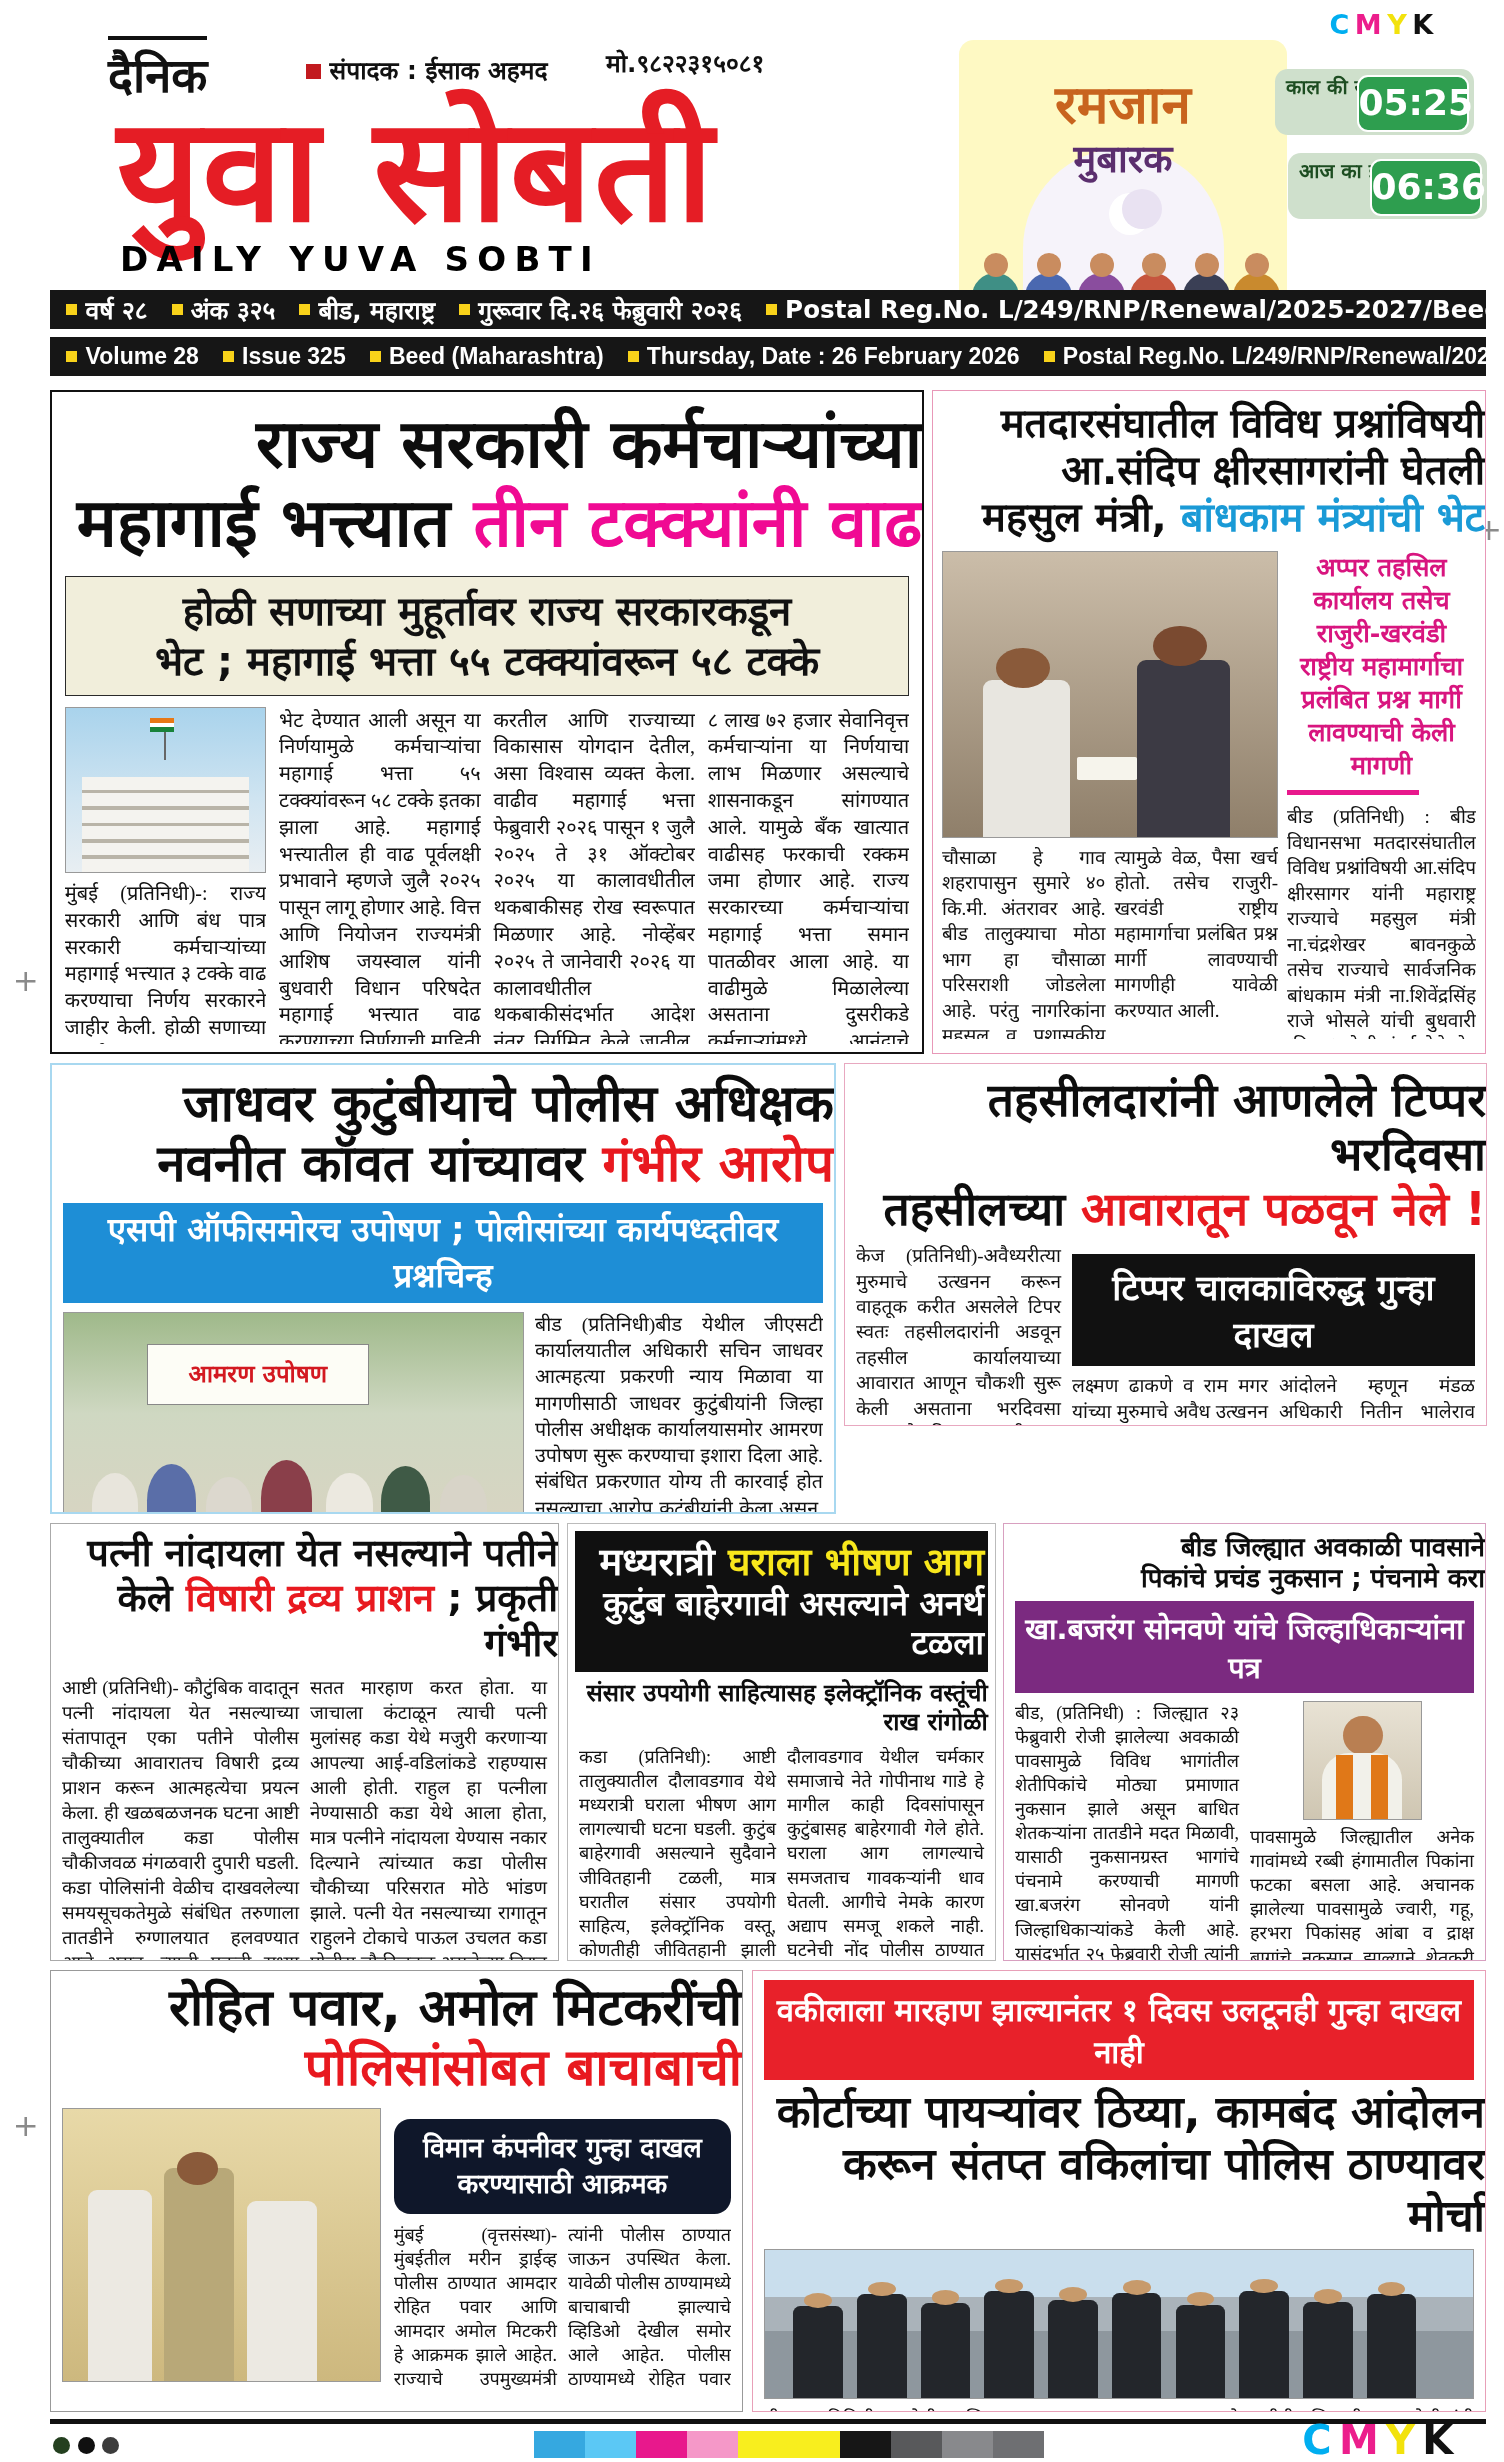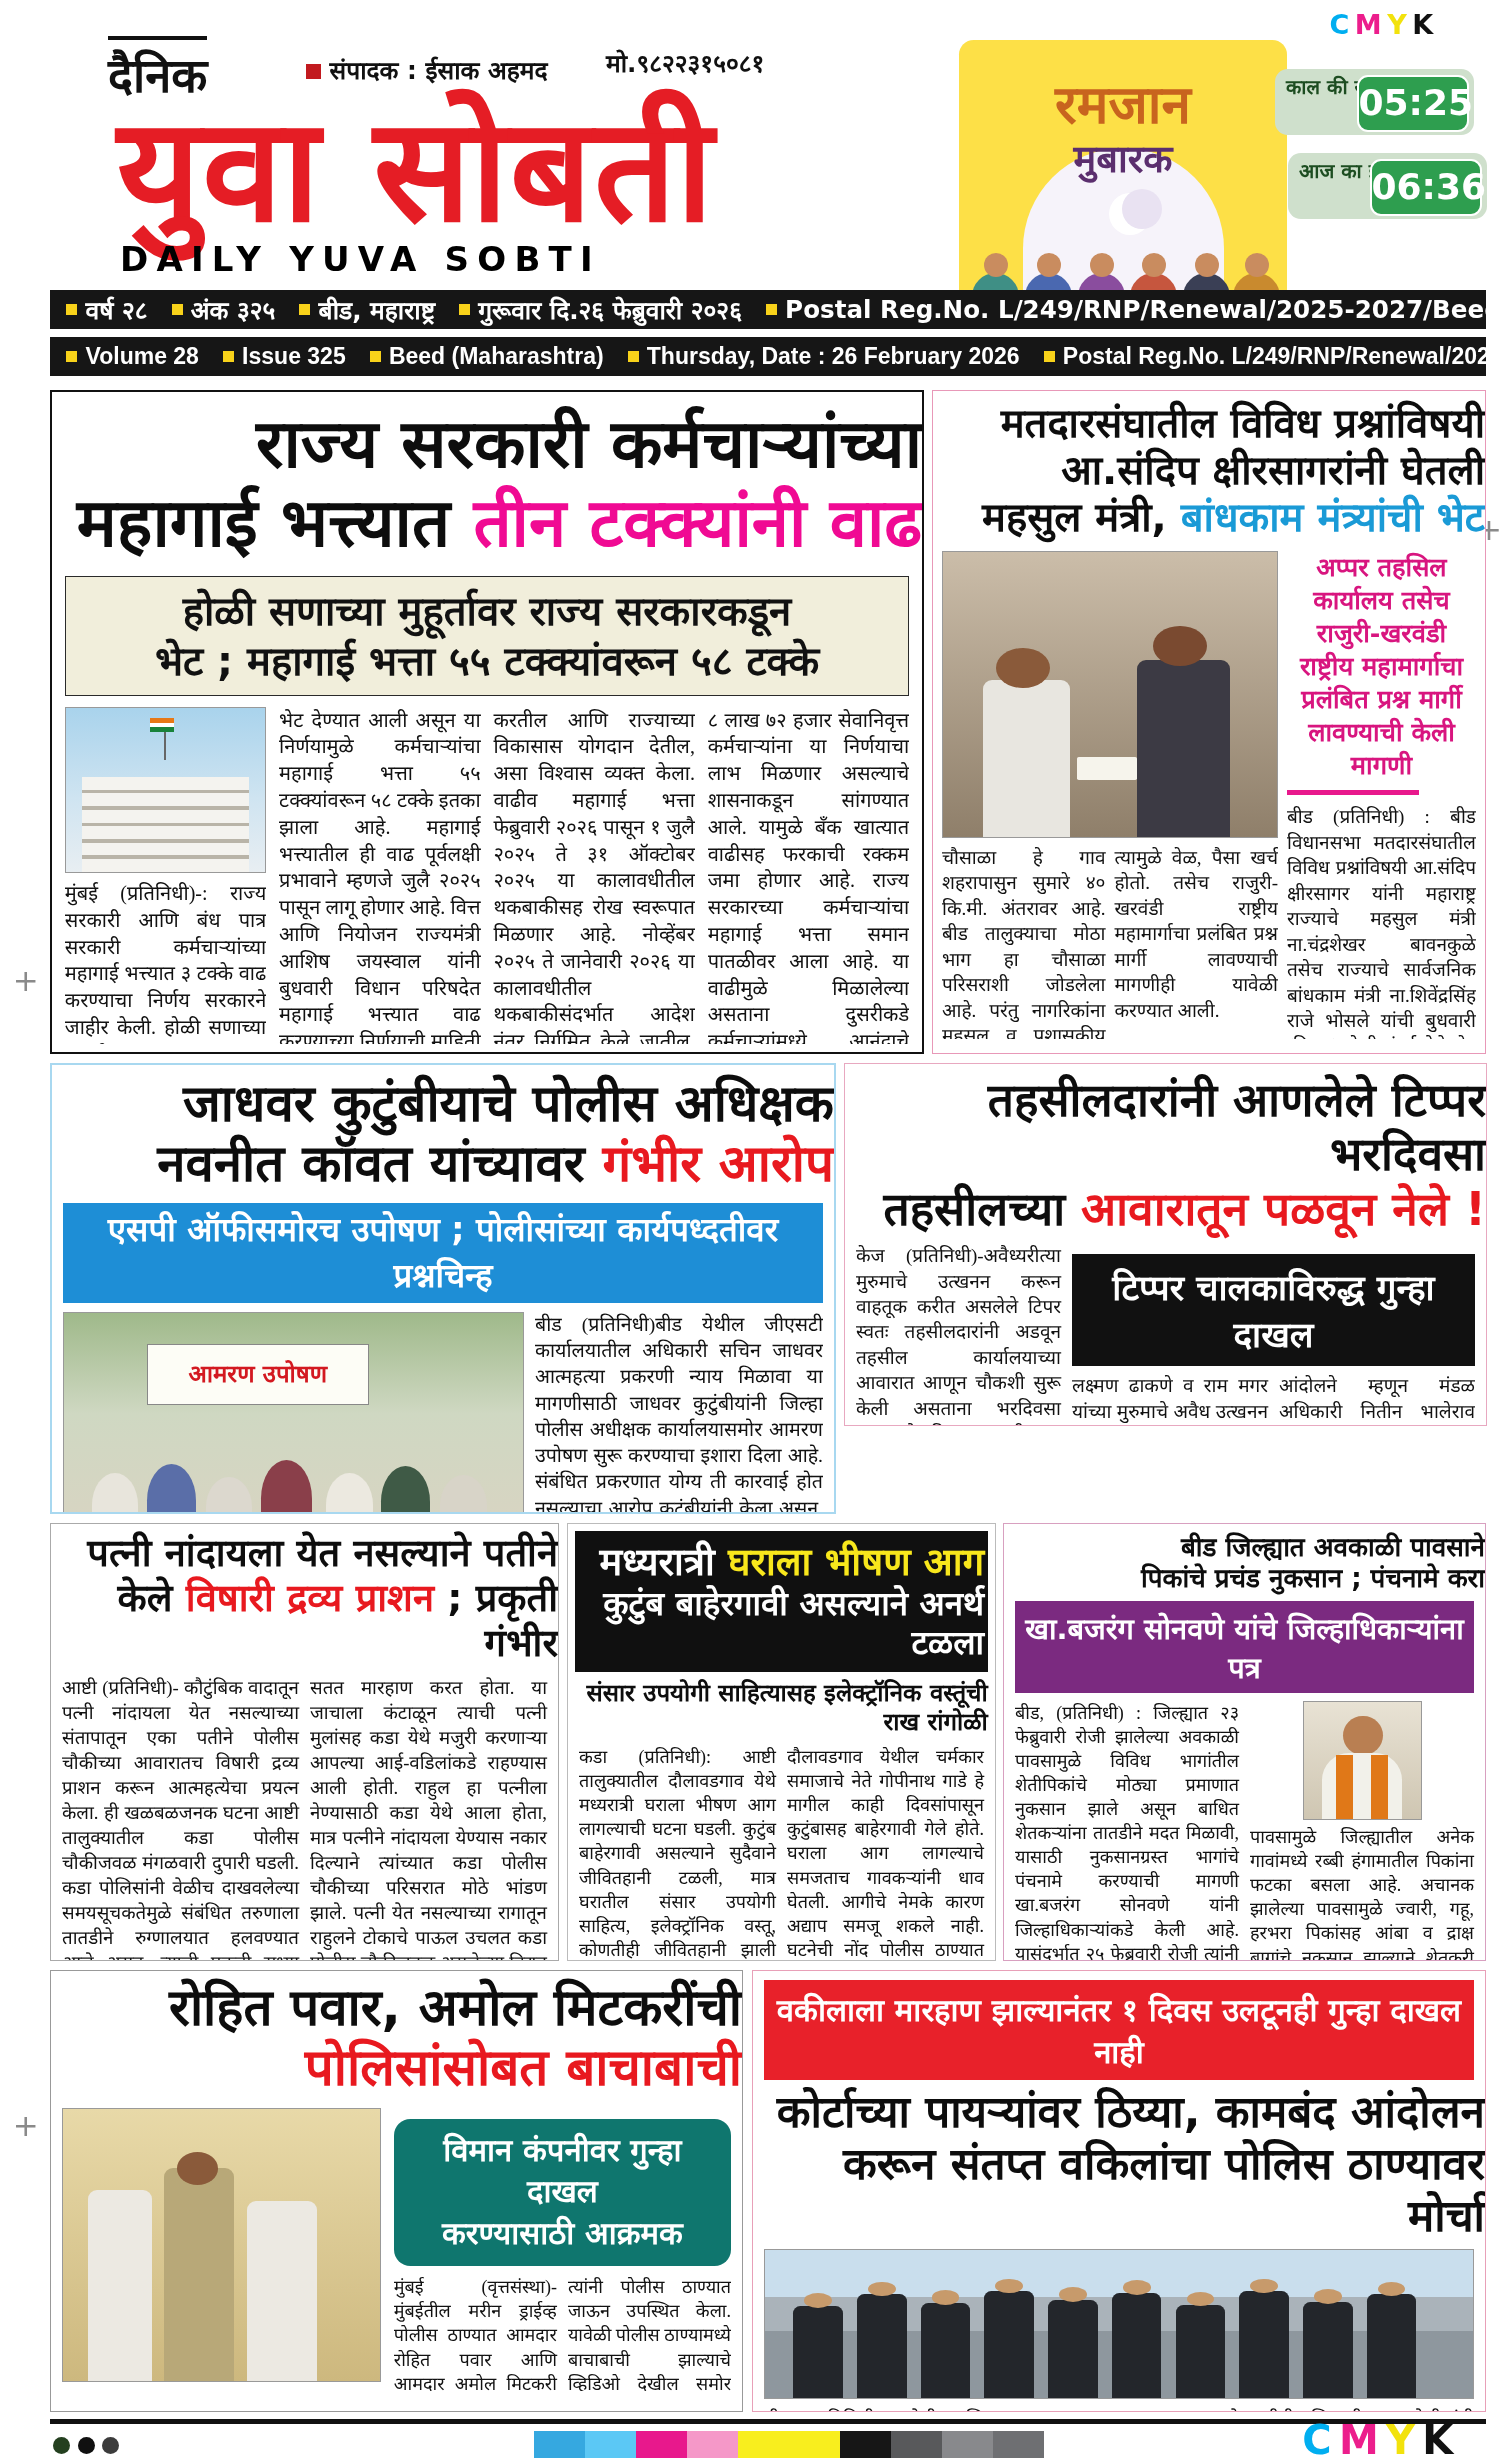--- a/index.html
+++ b/index.html
@@ -10,21 +10,21 @@
 
   
   .brand-small{font-size:47px;font-weight:800;border-top:4.6px solid #111;padding-top:1.8px;}
   .editor{font-size:24.6px;font-weight:700;}
   .editor .sq{display:inline-block;width:14.6px;height:14.6px;background:#c21a1f;margin-right:9px;}
   .phone{font-size:24.6px;font-weight:700;}
   .big-title{font-size:144px;font-weight:800;color:#e51d25;line-height:1;letter-spacing:1.8px;white-space:nowrap;}
   .title-en{font-size:34px;font-weight:800;letter-spacing:8.2px;color:#000000;}
   .cmyk b{font-size:27px;font-weight:800;margin-left:5.5px;}
 
-  .ramzan{width:328px;height:284px;background:#fde047;border-radius:14.6px;overflow:hidden;}
+  .ramzan{width:328px;height:284px;background:#fef9c3;border-radius:14.6px;overflow:hidden;}
   .ramzan .arch{position:absolute;left:64px;top:108px;width:201px;height:201px;background:#f6f3fa;border-radius:50% 50% 0 0;}
   .ramzan-t1{position:absolute;left:0;right:0;top:25.5px;text-align:center;font-size:53px;font-weight:800;color:#c8641e;}
   .ramzan-t2{position:absolute;left:0;right:0;top:91px;text-align:center;font-size:38px;font-weight:800;color:#5b2e6e;}
   .moon{position:absolute;left:150px;top:153px;width:42px;height:42px;border-radius:50%;background:#fff;}
   .moon:after{content:"";position:absolute;left:12.8px;top:-3.6px;width:40px;height:40px;border-radius:50%;background:#e9e2f2;}
   .person{position:absolute;bottom:-7.3px;width:47px;height:58px;border-radius:24px 24px 0 0;}
   .person i{position:absolute;left:12px;top:-20px;width:24px;height:24px;border-radius:50%;background:#c98c5f;}
   .chip{position:absolute;width:199px;height:66px;background:#cfe0cc;border-radius:12.8px;}
   .chip .lbl{position:absolute;left:11px;top:7.3px;font-size:20px;line-height:1.1;font-weight:800;color:#1d4d21;}
   .chip .tm{position:absolute;right:5.5px;top:5.5px;width:108px;height:53px;background:#2e9e4f;border:2.7px solid #fff;
@@ -347,21 +347,21 @@
       <div class="red"><span>पोलिसांसोबत बाचाबाची</span></div>
     </div>
     <div style="display:flex;gap:12.8px;padding:9px 11px;height:283px;">
       <div class="photo ph-police" style="width:319px;height:274px;">
         <div style="position:absolute;left:8%;bottom:0;width:20%;height:70%;background:#ece9e2;border-radius:9px 9px 0 0;"></div>
         <div style="position:absolute;left:32%;bottom:0;width:22%;height:78%;background:#b8a878;border-radius:9px 9px 0 0;"></div>
         <div style="position:absolute;left:58%;bottom:0;width:22%;height:66%;background:#ece9e2;border-radius:9px 9px 0 0;"></div>
         <div style="position:absolute;left:36%;bottom:72%;width:13%;height:12%;border-radius:50%;background:#8a5a3a;"></div>
       </div>
       <div style="flex:1;display:flex;flex-direction:column;gap:9px;overflow:hidden;">
-        <div class="bar" style="background:#0f766e;border-radius:16.4px;font-size:31px;line-height:1.35;padding:11px 9px;">
+        <div class="bar" style="background:#0f172a;border-radius:16.4px;font-size:27px;line-height:1.35;padding:11px 9px;">
           <div>विमान कंपनीवर गुन्हा दाखल</div>
           <div>करण्यासाठी आक्रमक</div>
         </div>
         <div style="display:flex;gap:11px;flex:1;overflow:hidden;">
           <p class="body" style="flex:1;font-size:18px;">मुंबई (वृत्तसंस्था)- मुंबईतील मरीन ड्राईव्ह पोलीस ठाण्यात आमदार रोहित पवार आणि आमदार अमोल मिटकरी हे आक्रमक झाले आहेत. राज्याचे उपमुख्यमंत्री अजित पवार यांचा अपघाती निधन झालं, याबाबत पुरावे असताना पोलीस कारवाई का करत नाहीत, असा सवाल</p>
           <div style="flex:1;">
             <p class="body" style="font-size:18px;">त्यांनी पोलीस ठाण्यात जाऊन उपस्थित केला. यावेळी पोलीस ठाण्यामध्ये बाचाबाची झाल्याचे व्हिडिओ देखील समोर आले आहेत. पोलीस ठाण्यामध्ये रोहित पवार आणि अमोल मिटकरी आक्रमक झाल्याचे दिसून आले. इतके पुरावे आहेत सगळे न्यूजमध्ये</p>
 
           </div>
         </div>

